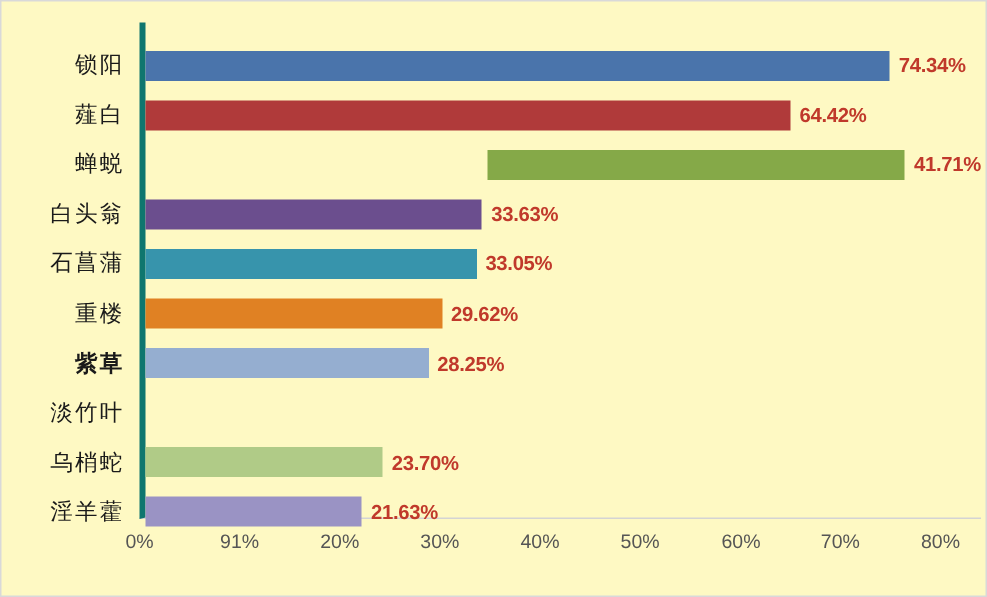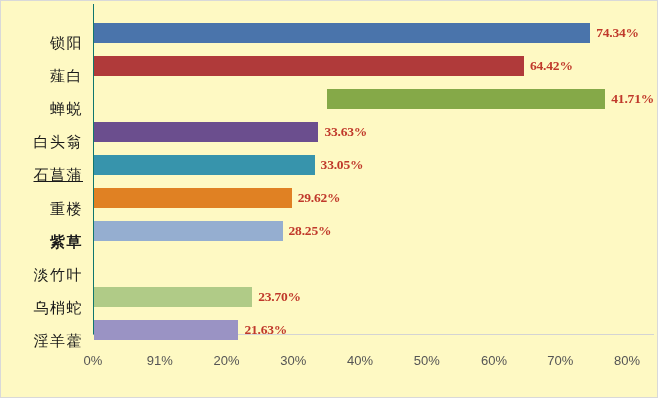--- a/index.html
+++ b/index.html
@@ -15,28 +15,27 @@
     box-sizing: border-box;
     border: 1px solid #d9d9d9;
     overflow: hidden;
     font-family: "Liberation Sans", "DejaVu Sans", sans-serif;
   }
 
   
   #plot-area {
     position: absolute;
     left: 92px;
-    top: 3px;
+    top: 14px;
     width: 561px;
     height: 331px;
     box-sizing: border-box;
-    border-left: 1px solid #0f766e;
+    border-left: 4px solid #0f766e;
     border-bottom: 1px solid #d4d4d4;
     background: transparent;
-    font-family: Liberation Serif, serif;
   }
 
   
   .row {
     position: absolute;
     left: 0;
     height: 33.1px;
     width: 100%;
     display: flex;
     align-items: center;
@@ -96,21 +95,21 @@
 </head>
 <body>
 
 <div id="canvas">
 
   <div id="cat-labels">
       <div class="cat-row" style="top: 12px;">锁阳</div>
       <div class="cat-row" style="top: 45.1px;">薤白</div>
       <div class="cat-row" style="top: 78.2px;">蝉蜕</div>
       <div class="cat-row" style="top: 111.3px;">白头翁</div>
-      <div class="cat-row" style="top: 144.4px; text-decoration: underline;">石菖蒲</div>
+      <div class="cat-row" style="top: 144.4px;">石菖蒲</div>
       <div class="cat-row" style="top: 177.5px;">重楼</div>
       <div class="cat-row" style="top: 210.6px; font-weight: bold;">紫草</div>
       <div class="cat-row" style="top: 243.7px; padding-left: 16px;">淡竹叶</div>
       <div class="cat-row" style="top: 276.8px;">乌梢蛇</div>
       <div class="cat-row" style="top: 309.9px;">淫羊藿</div>
     </div>
 
   <div id="plot-area">
       <div class="row" style="top: 12px;">
         <div class="bar" title="锁阳 74.34%" style="width: 496.219px; background: rgb(74, 116, 171);"></div>

